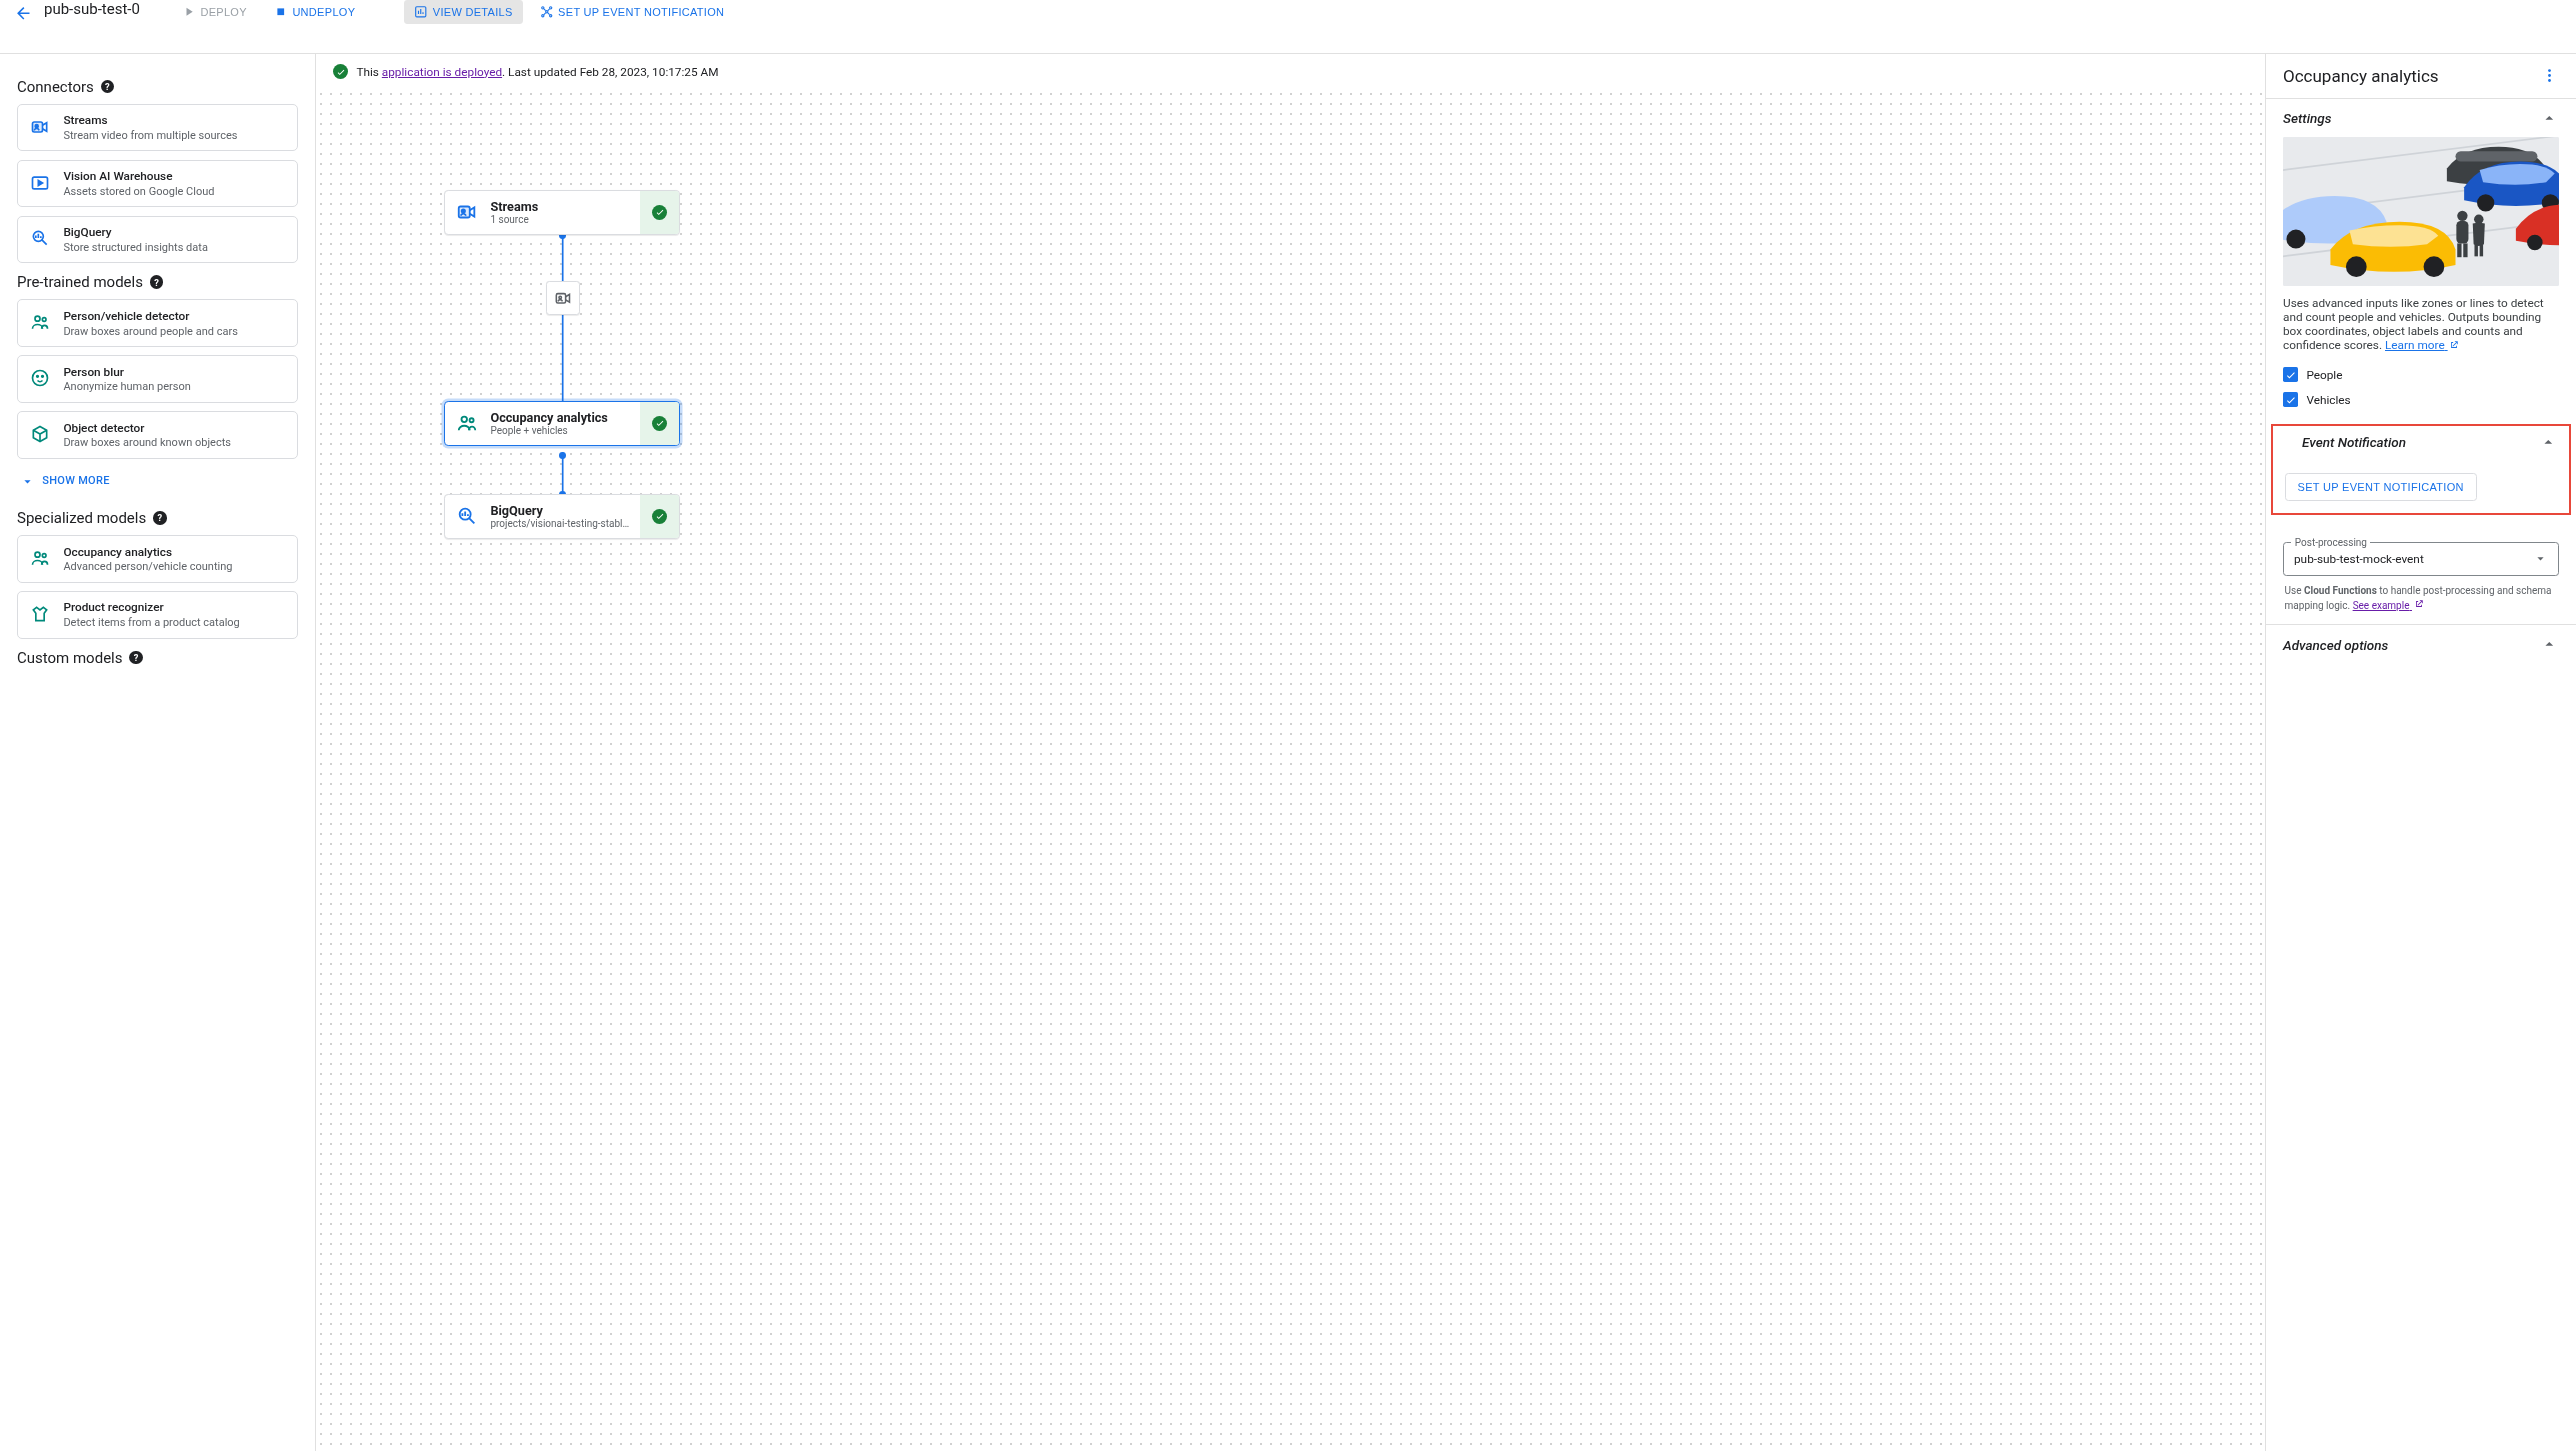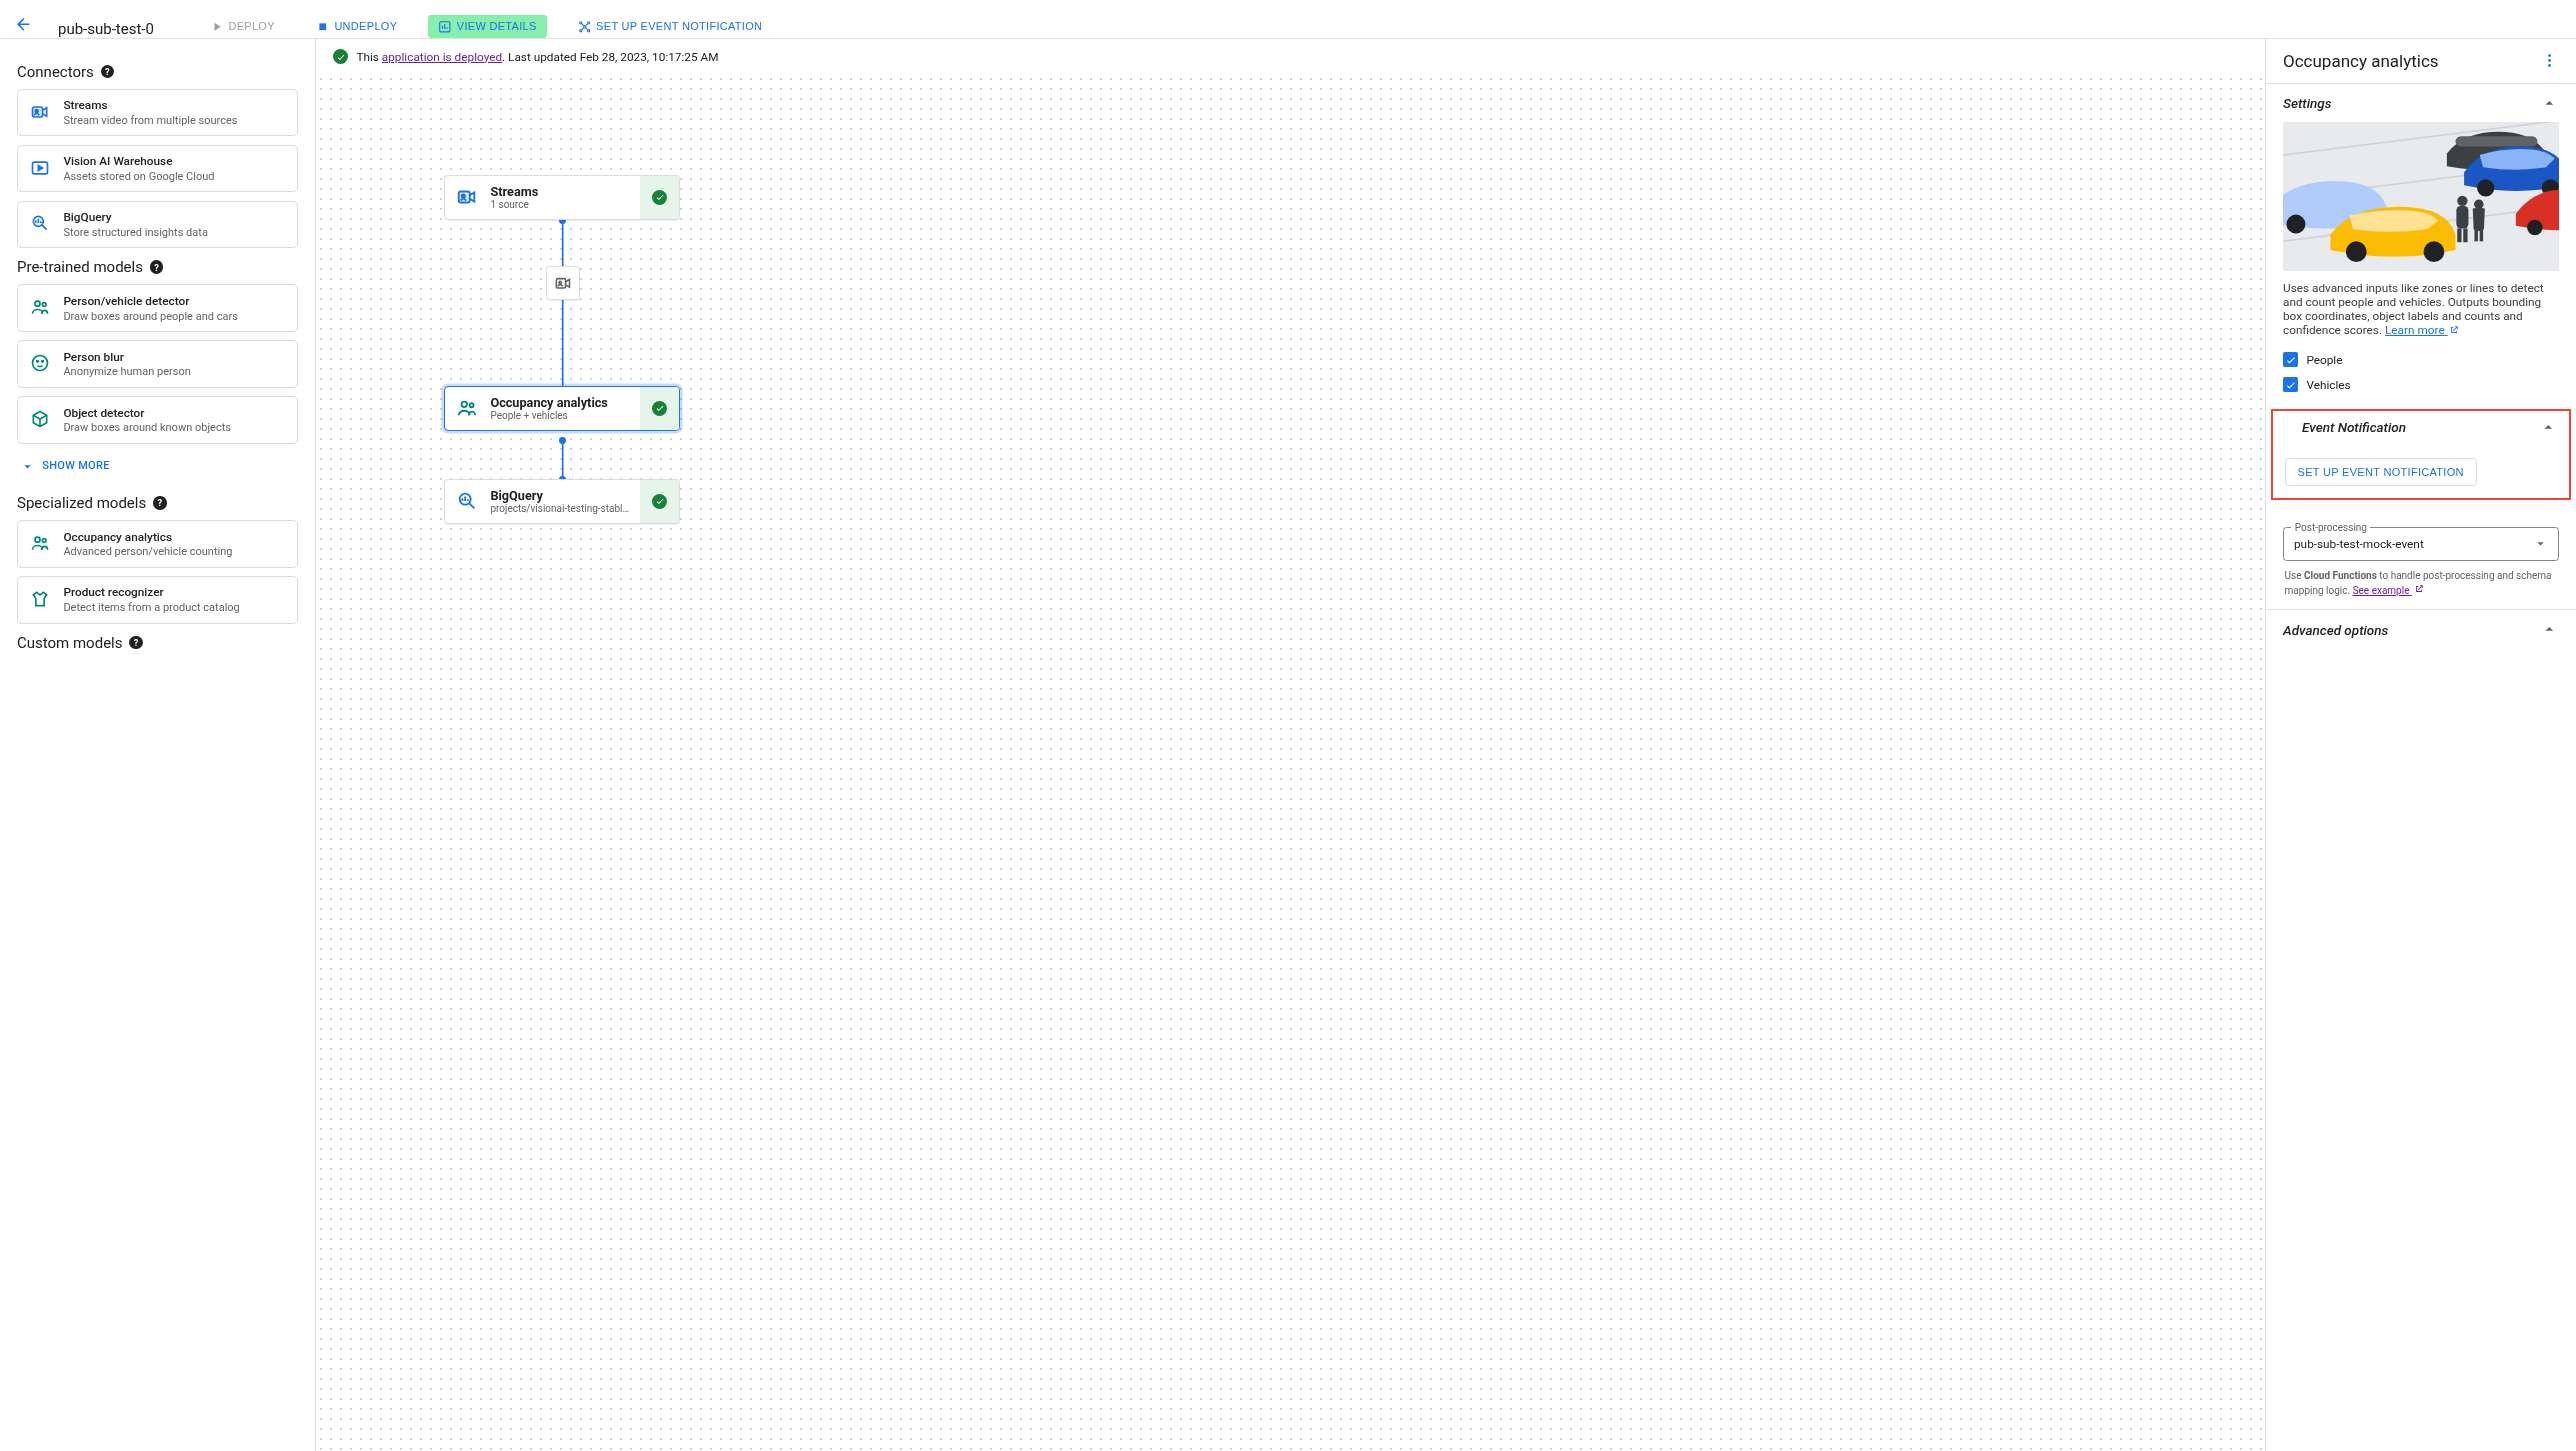--- a/index.html
+++ b/index.html
@@ -7,26 +7,26 @@
   body {
     font-family: "Google Sans", Roboto, "Helvetica Neue", Arial, sans-serif;
     font-size: 11.8px;
     color: #202124;
     background: #fff;
     overflow: hidden;
   }
 
   
   .topbar {
-    height: 39px;
+    height: 54px;
     border-bottom: 0.8px solid #e0e0e0;
     display: flex;
-    align-items: flex-end;
+    align-items: flex-start;
     padding: 0 10px;
-    gap: 21px;
+    gap: 7px;
   }
   .back-arrow {
     width: 27px; height: 27px;
     display: flex; align-items: center; justify-content: center;
     color: #1a73e8;
     cursor: pointer;
     border-radius: 50%;
   }
   .page-title {
     font-size: 15px;
@@ -43,21 +43,21 @@
     font-weight: 500;
     letter-spacing: 0.3px;
     color: #1a73e8;
     background: transparent;
     border: none;
     border-radius: 3.4px;
     cursor: pointer;
     text-transform: uppercase;
   }
   .topbar-btn.disabled { color: #9aa0a6; }
-  .topbar-btn.active { background: #86efac; }
+  .topbar-btn.active { background: #e5e5e5; margin-left: 32px; }
   .topbar-btn svg { width: 13.5px; height: 13.5px; }
 
   
   .main {
     display: flex;
     height: calc(100% - 39px);
   }
 
   
   .sidebar {

